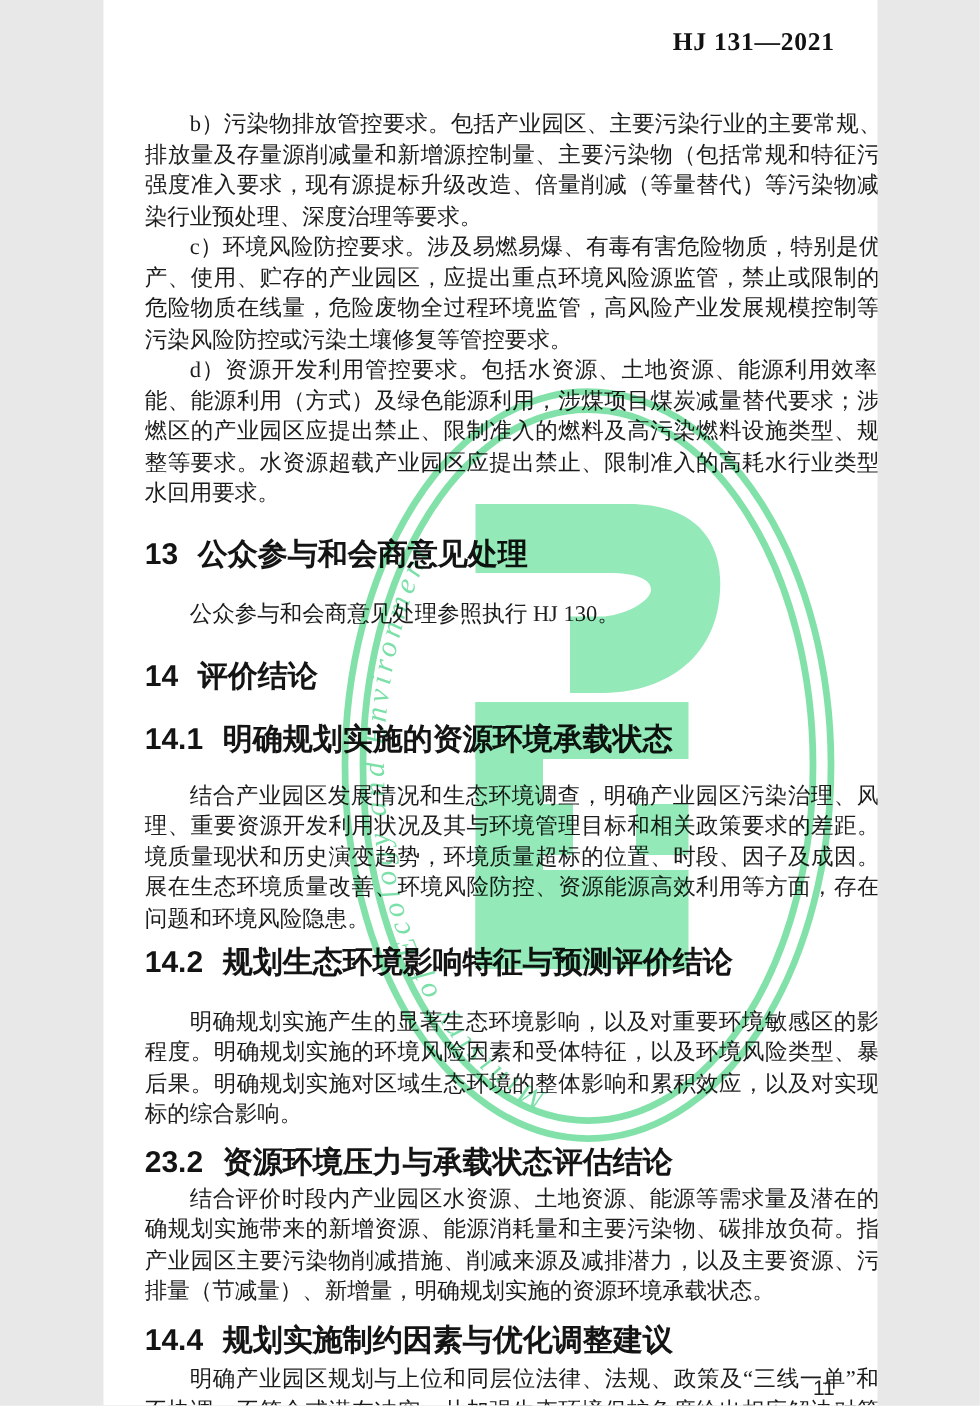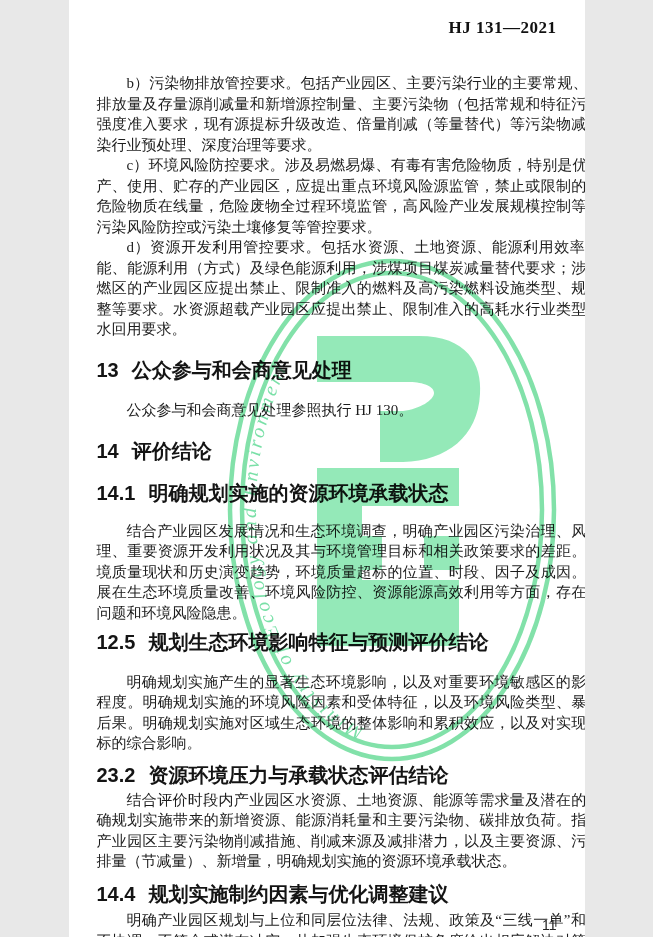--- a/index.html
+++ b/index.html
@@ -73,21 +73,21 @@
     <div class="h" style="margin-top:20px">
       <span class="num">14</span><span>评价结论</span>
     </div>
 
     <div class="h" style="margin-top:22px">
       <span class="num">14.1</span><span>明确规划实施的资源环境承载状态</span>
     </div>
     <p class="indent" style="margin-top:17px">结合产业园区发展情况和生态环境调查，明确产业园区污染治理、风险防控、环境管理、重要资源开发利用状况及其与环境管理目标和相关政策要求的差距。给出产业园区环境质量现状和历史演变趋势，环境质量超标的位置、时段、因子及成因。指出产业园区发展在生态环境质量改善、环境风险防控、资源能源高效利用等方面，存在的主要生态环境问题和环境风险隐患。</p>
 
     <div class="h" style="margin-top:9px">
-      <span class="num">12.5</span><span>规划生态环境影响特征与预测评价结论</span>
+      <span class="num">14.2</span><span>规划生态环境影响特征与预测评价结论</span>
     </div>
     <p class="indent" style="margin-top:19px">明确规划实施产生的显著生态环境影响，以及对重要环境敏感区的影响方式、途径和程度。明确规划实施的环境风险因素和受体特征，以及环境风险类型、暴露途径、水平和后果。明确规划实施对区域生态环境的整体影响和累积效应，以及对实现产业园区环境目标的综合影响。</p>
 
     <div class="h" style="margin-top:11px">
       <span class="num">23.2</span><span>资源环境压力与承载状态评估结论</span>
     </div>
     <p class="indent" style="margin-top:4.5px">结合评价时段内产业园区水资源、土地资源、能源等需求量及潜在的碳排放水平，明确规划实施带来的新增资源、能源消耗量和主要污染物、碳排放负荷。指出不同评价时段产业园区主要污染物削减措施、削减来源及减排潜力，以及主要资源、污染物现状量、减排量（节减量）、新增量，明确规划实施的资源环境承载状态。</p>
 
     <div class="h" style="margin-top:12px">
       <span class="num">14.4</span><span>规划实施制约因素与优化调整建议</span>

